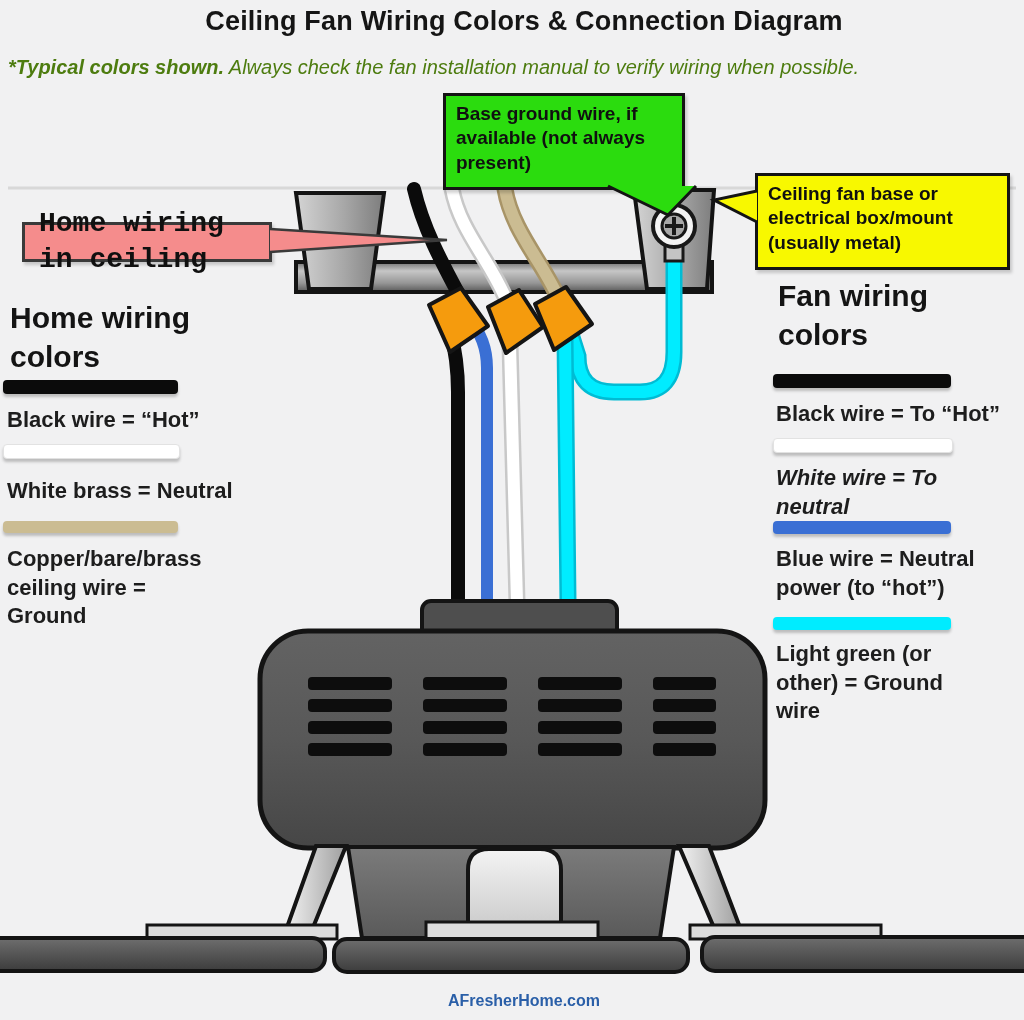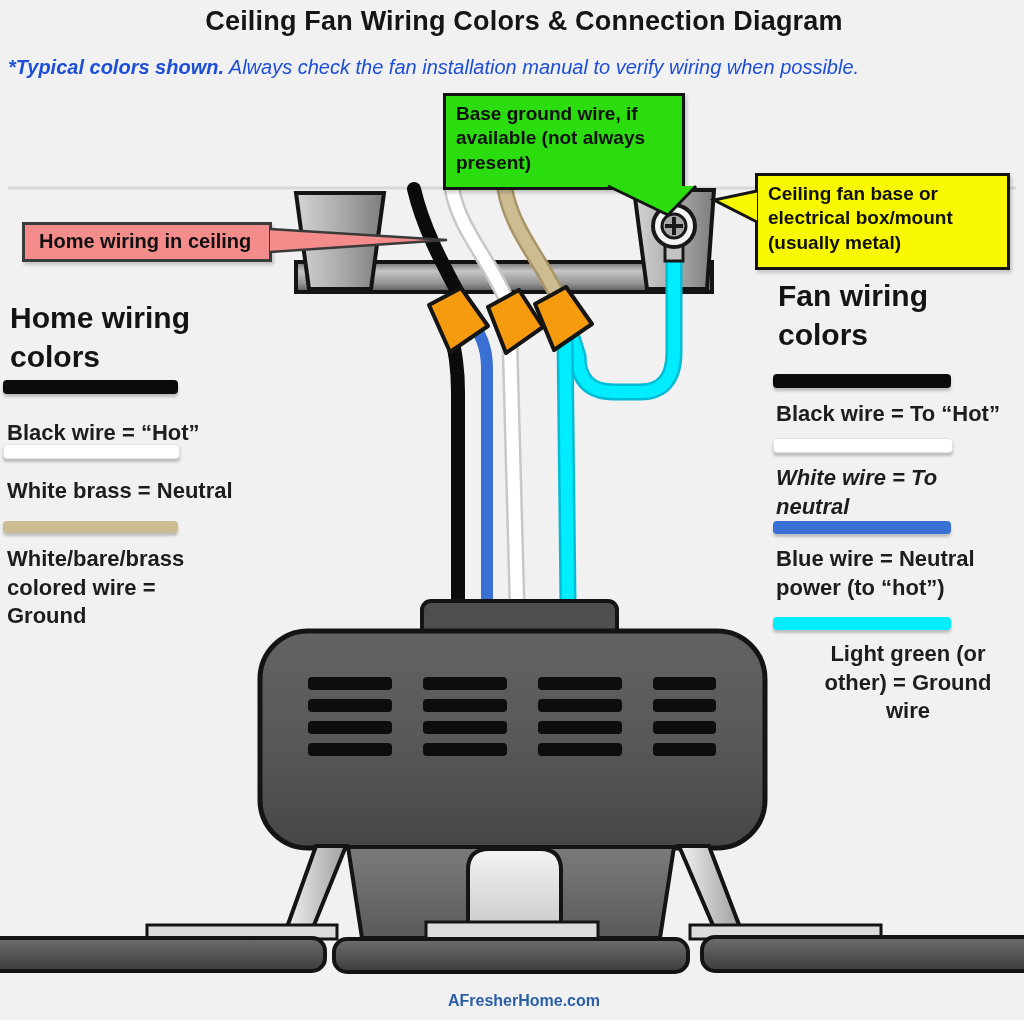--- a/index.html
+++ b/index.html
@@ -6,30 +6,30 @@
   .canvas{position:relative;width:1024px;height:1020px;background:#f1f1f2;overflow:hidden;
           font-family:"Liberation Sans",sans-serif;color:#141414;}
   svg{display:block;}
   #diagram{position:absolute;left:0;top:0;z-index:1;}
   #tails{position:absolute;left:0;top:0;z-index:3;pointer-events:none;}
   .layer2{position:absolute;left:0;top:0;width:100%;height:100%;z-index:2;padding-left:24px;}
 
   .title{position:absolute;left:0;right:0;top:6px;text-align:center;
          font-size:27px;font-weight:800;letter-spacing:.2px;color:#151515;}
   .subtitle{position:absolute;left:8px;top:54px;width:945px;font-size:20px;font-style:italic;
-            color:#1d4ed8;line-height:1.38;}
+            color:#4d7c0f;line-height:1.38;}
   .subtitle .b{font-weight:700;}
 
   .callout{position:absolute;border:3px solid #141414;box-sizing:border-box;
            font-size:19px;font-weight:700;line-height:1.28;color:#101010;padding:6px 10px;
            box-shadow:2px 3px 3px rgba(0,0,0,.18);}
   .callout.green{left:443px;top:93px;width:242px;height:97px;background:#2bdc0e;}
   .callout.yellow{left:755px;top:173px;width:255px;height:97px;background:#f8f800;}
   .callout.pink{left:22px;top:222px;width:250px;height:40px;background:#f58c8c;border-color:#3a3a3a;
-                display:flex;align-items:center;font-size:20px;font-weight:600;padding:0 0 0 14px;}
+                display:flex;align-items:center;font-size:28px;font-weight:600;padding:0 0 0 14px;font-family:Liberation Mono, monospace;}
 
   .legend-head{position:absolute;font-size:30px;font-weight:800;line-height:1.3;color:#141414;}
   .legend-label{position:absolute;font-size:22px;font-weight:600;line-height:1.3;color:#1d1d1d;}
   .swatch{position:absolute;border-radius:4px;box-shadow:0 3px 3px rgba(0,0,0,.22);}
   .swatch.white{border:1px solid #e2e2e2;}
 
   .footer{position:absolute;left:0;right:0;top:992px;text-align:center;
           font-size:16px;font-weight:700;color:#2a5fa8;}
 </style>
 </head>
@@ -167,37 +167,37 @@
     <div class="callout green">
       <span>Base ground wire, if available (not always present)</span>
     </div>
     <div class="callout pink">
       <span>Home wiring in ceiling</span>
     </div>
 
     <div>
       <div class="legend-head" style="left: 10px; top: 298px; width: 220px; position: absolute;">Home wiring colors</div>
       <div class="swatch" style="left: 3px; top: 380px; width: 175px; height: 14px; background: rgb(11, 11, 11); position: absolute;"></div>
-      <div class="legend-label" style="left: 7px; top: 406px; width: 250px; position: absolute; margin-top: 13px;">Black wire = “Hot”</div>
+      <div class="legend-label" style="left: 7px; top: 406px; width: 250px; position: absolute;">Black wire = “Hot”</div>
       <div class="swatch white" style="left: 3px; top: 444px; width: 175px; height: 13px; background: rgb(255, 255, 255); position: absolute;"></div>
       <div class="legend-label" style="left: 7px; top: 477px; width: 250px; position: absolute;">White brass = Neutral</div>
       <div class="swatch" style="left: 3px; top: 521px; width: 175px; height: 12px; background: rgb(203, 188, 146); position: absolute;"></div>
-      <div class="legend-label" style="left: 7px; top: 545px; width: 206px; position: absolute;">White/bare/brass colored wire = Ground</div>
+      <div class="legend-label" style="left: 7px; top: 545px; width: 206px; position: absolute;">Copper/bare/brass ceiling wire = Ground</div>
     </div>
 
     <div>
       <div class="legend-head" style="left: 778px; top: 276px; width: 200px; position: absolute;">Fan wiring colors</div>
       <div class="swatch" style="left: 773px; top: 374px; width: 178px; height: 14px; background: rgb(11, 11, 11); position: absolute;"></div>
       <div class="legend-label" style="left: 776px; top: 400px; width: 250px; position: absolute;">Black wire = To “Hot”</div>
       <div class="swatch white" style="left: 773px; top: 438px; width: 178px; height: 13px; background: rgb(255, 255, 255); position: absolute;"></div>
       <div class="legend-label" style="left: 776px; top: 464px; width: 228px; position: absolute; font-style: italic;">White wire = To neutral</div>
       <div class="swatch" style="left: 773px; top: 521px; width: 178px; height: 13px; background: rgb(58, 111, 212); position: absolute;"></div>
       <div class="legend-label" style="left: 776px; top: 545px; width: 240px; position: absolute;">Blue wire = Neutral power (to “hot”)</div>
       <div class="swatch" style="left: 773px; top: 617px; width: 178px; height: 13px; background: rgb(0, 236, 255); position: absolute;"></div>
-      <div class="legend-label" style="left: 810px; top: 640px; width: 196px; position: absolute; text-align: center;">Light green (or other) = Ground wire</div>
+      <div class="legend-label" style="left: 776px; top: 640px; width: 196px; position: absolute;">Light green (or other) = Ground wire</div>
     </div>
 
     <div class="footer">AFresherHome.com</div>
   </div>
 
   <svg id="tails" width="1024" height="1020" viewBox="0 0 1024 1020">
     <path d="M270,229 L447,240 L270,252" fill="#f58c8c" stroke="#3a3a3a" stroke-width="2.5"></path>
     <path d="M608,186 L668,215 L696,186" fill="#2bdc0e" stroke="#141414" stroke-width="3"></path>
     <path d="M757,191 L714,200 L757,222" fill="#f8f800" stroke="#141414" stroke-width="3"></path>
   </svg>

